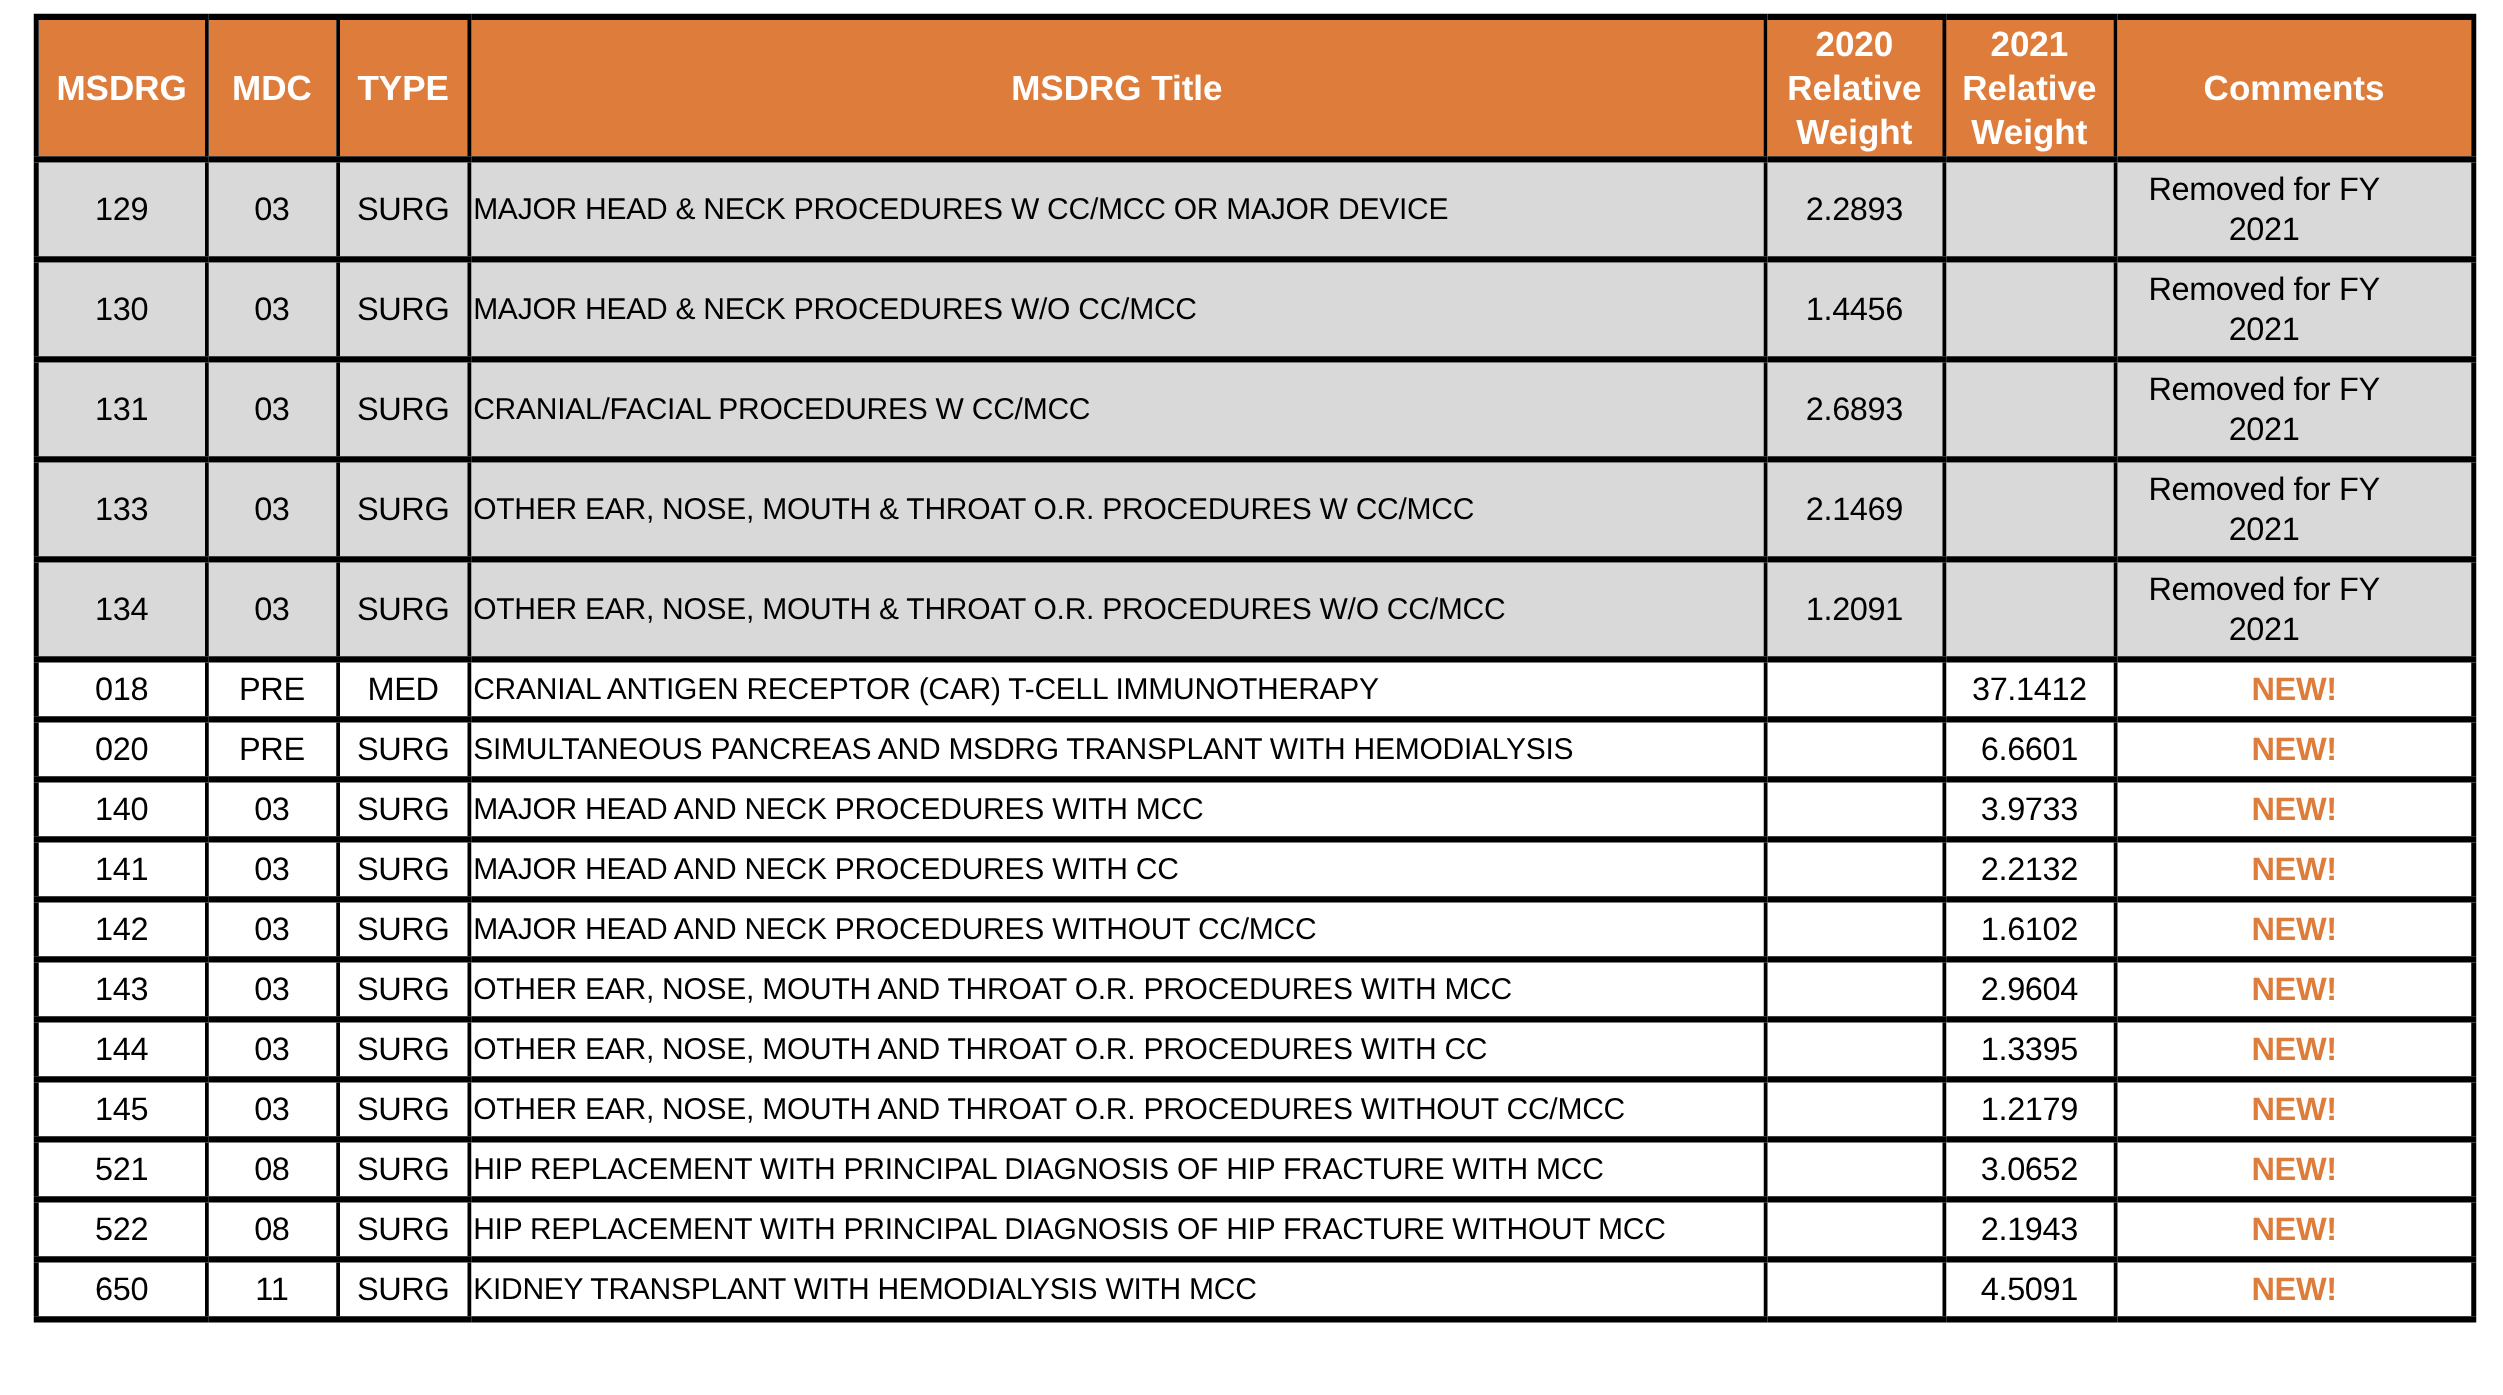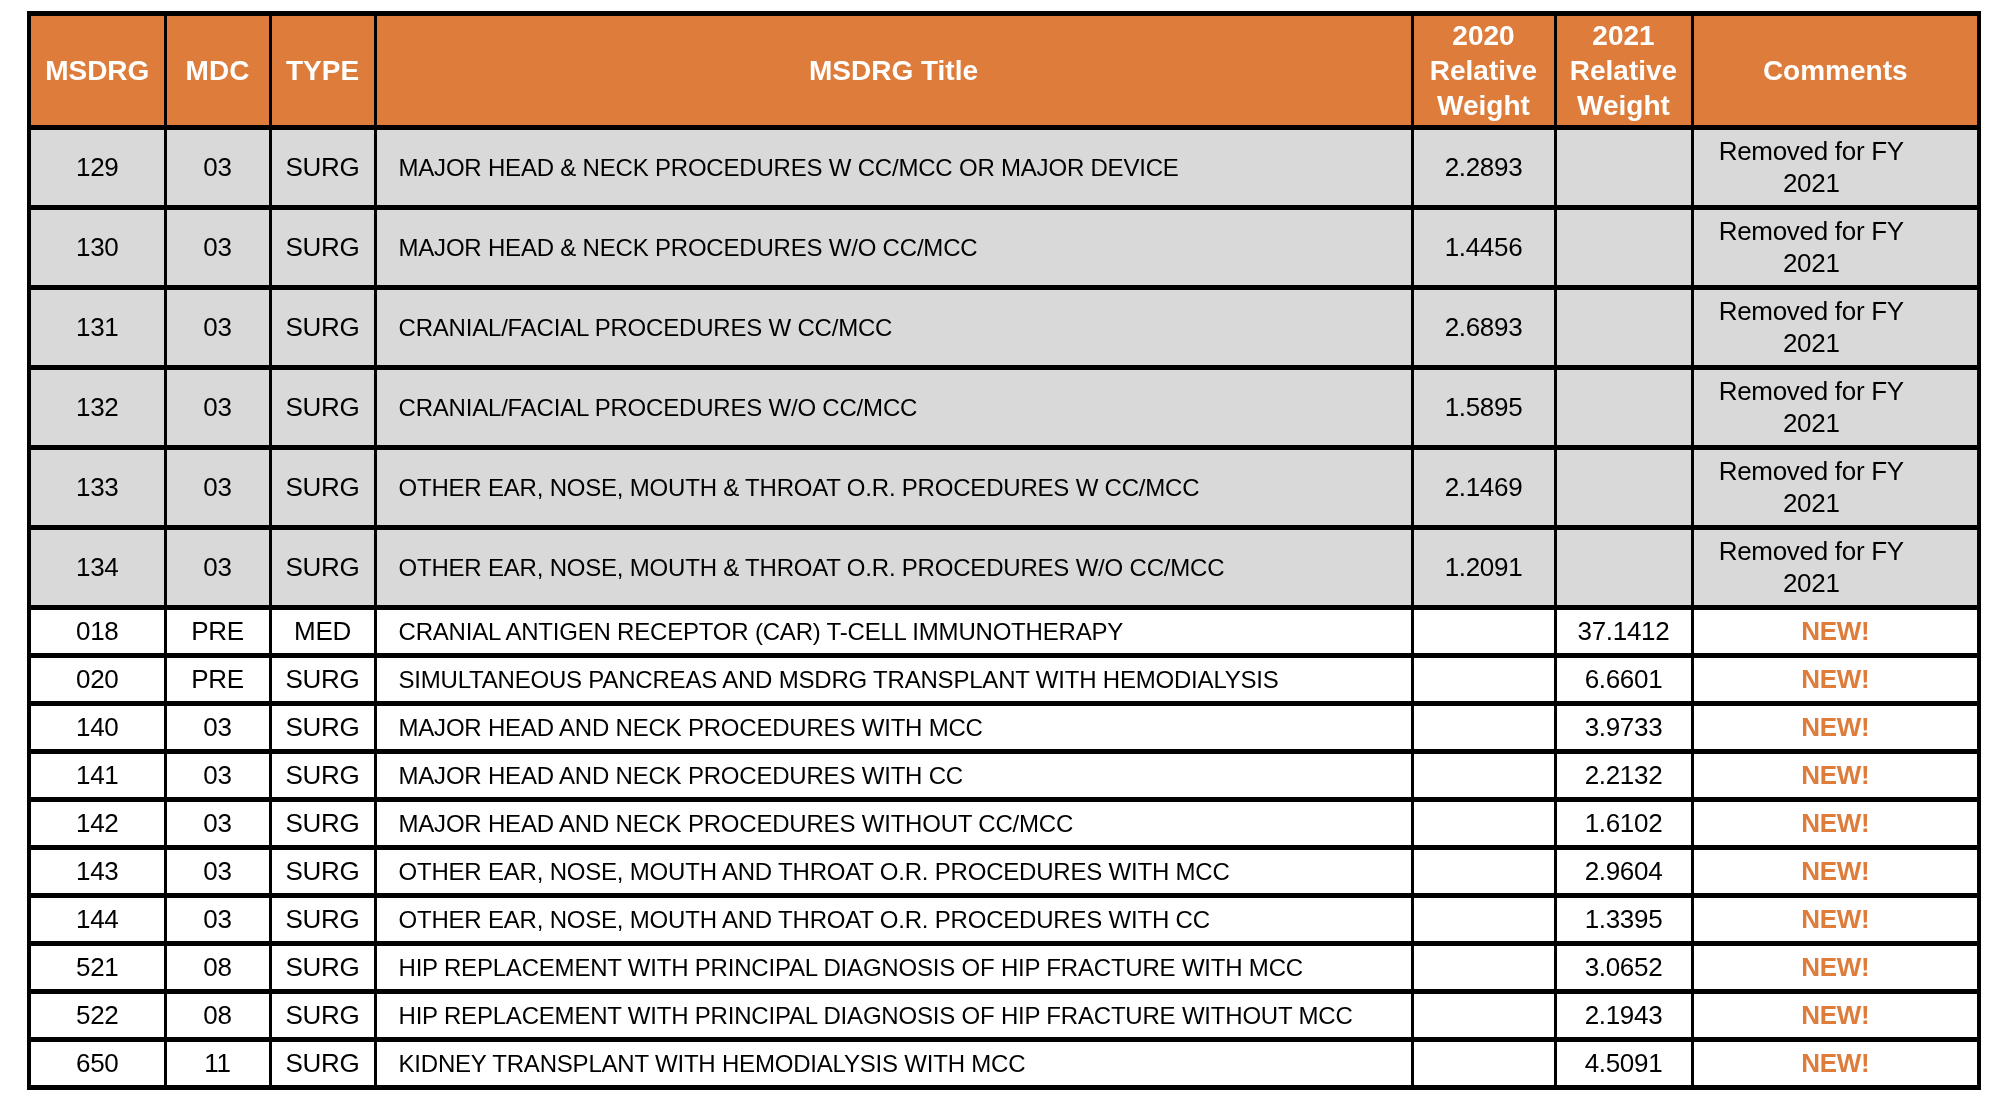--- a/index.html
+++ b/index.html
@@ -57,21 +57,21 @@
     padding: 2px 2px;
   }
   tbody td {
     font-size: 26px;
     letter-spacing: -0.3px;
     text-align: center;
     padding: 2px 6px;
   }
   td.col-title {
     text-align: left;
-    padding-left: 22px;
+    padding-left: 2px;
     font-size: 24px;
     letter-spacing: -0.2px;
   }
   tr.row-removed td { background: #D9D9D9; height: 71px; }
   tr.row-new     td { background: #ffffff; height: 39px; }
   tr.row-removed td.col-comments {
     text-align: center;
     white-space: normal;
     padding: 2px 62px 2px 14px;
     line-height: 1.2;
@@ -133,29 +133,20 @@
         <tr class="row-removed">
           <td class="col-msdrg">131</td>
           <td class="col-mdc">03</td>
           <td class="col-type">SURG</td>
           <td class="col-title">CRANIAL/FACIAL PROCEDURES W CC/MCC</td>
           <td class="col-w2020">2.6893</td>
           <td class="col-w2021"></td>
           <td class="col-comments">Removed for FY 2021</td>
         </tr>
 
-        <tr class="row-removed">
-          <td class="col-msdrg">132</td>
-          <td class="col-mdc">03</td>
-          <td class="col-type">SURG</td>
-          <td class="col-title">CRANIAL/FACIAL PROCEDURES W/O CC/MCC</td>
-          <td class="col-w2020">1.5895</td>
-          <td class="col-w2021"></td>
-          <td class="col-comments">Removed for FY 2021</td>
-        </tr>
 
         <tr class="row-removed">
           <td class="col-msdrg">133</td>
           <td class="col-mdc">03</td>
           <td class="col-type">SURG</td>
           <td class="col-title">OTHER EAR, NOSE, MOUTH &amp; THROAT O.R. PROCEDURES W CC/MCC</td>
           <td class="col-w2020">2.1469</td>
           <td class="col-w2021"></td>
           <td class="col-comments">Removed for FY 2021</td>
         </tr>
@@ -233,20 +224,29 @@
         <tr class="row-new">
           <td class="col-msdrg">144</td>
           <td class="col-mdc">03</td>
           <td class="col-type">SURG</td>
           <td class="col-title">OTHER EAR, NOSE, MOUTH AND THROAT O.R. PROCEDURES WITH CC</td>
           <td class="col-w2020"></td>
           <td class="col-w2021">1.3395</td>
           <td class="col-comments">NEW!</td>
         </tr>
 
+        <tr class="row-new">
+          <td class="col-msdrg">145</td>
+          <td class="col-mdc">03</td>
+          <td class="col-type">SURG</td>
+          <td class="col-title">OTHER EAR, NOSE, MOUTH AND THROAT O.R. PROCEDURES WITHOUT CC/MCC</td>
+          <td class="col-w2020"></td>
+          <td class="col-w2021">1.2179</td>
+          <td class="col-comments">NEW!</td>
+        </tr>
 
         <tr class="row-new">
           <td class="col-msdrg">521</td>
           <td class="col-mdc">08</td>
           <td class="col-type">SURG</td>
           <td class="col-title">HIP REPLACEMENT WITH PRINCIPAL DIAGNOSIS OF HIP FRACTURE WITH MCC</td>
           <td class="col-w2020"></td>
           <td class="col-w2021">3.0652</td>
           <td class="col-comments">NEW!</td>
         </tr>

